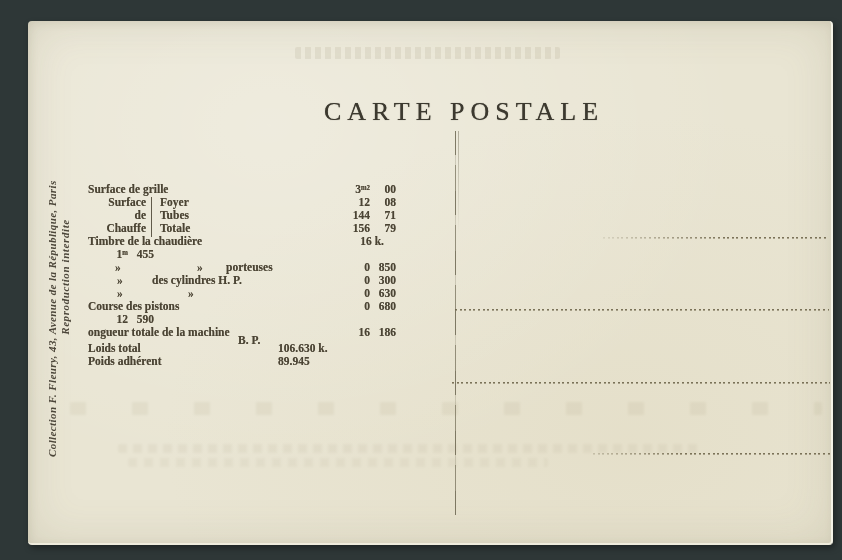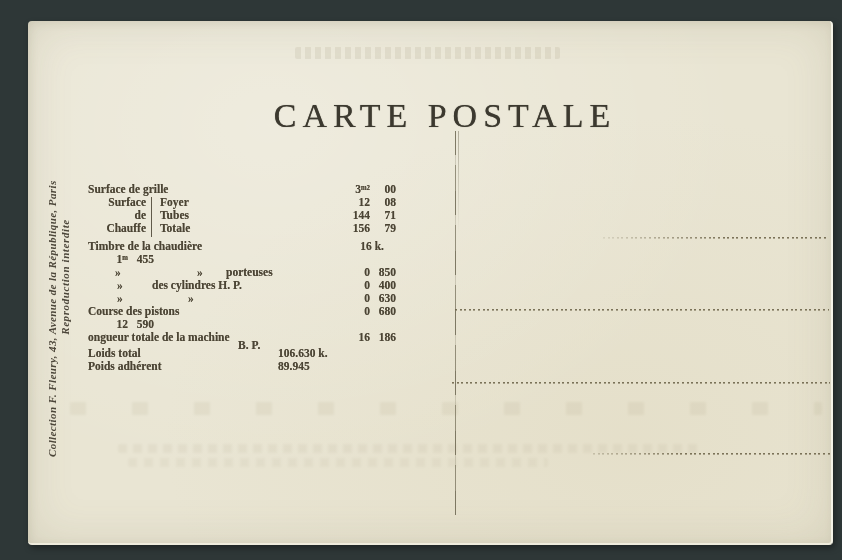--- a/index.html
+++ b/index.html
@@ -16,22 +16,22 @@
       #e9e5d3;
     border-radius:4px;
     border-right:2px solid #f4f2e6;
     border-bottom:2px solid #efecdd;
     box-shadow:
       inset 0 0 46px rgba(120,110,80,.16),
       inset 2px 2px 8px rgba(100,92,64,.12),
       2px 3px 6px rgba(0,0,0,.35);
   }
   .title{
-    position:absolute;left:417px;top:76px;transform:translateX(-50%);
-    font-size:34px;letter-spacing:6px;white-space:nowrap;
+    position:absolute;left:436px;top:76px;transform:translateX(-50%);
+    font-size:26px;letter-spacing:6px;white-space:nowrap;
     color:#3c392f;text-shadow:0 0 .7px rgba(60,57,47,.85);
   }
   
   .publisher{
     position:absolute;left:18px;top:436px;width:360px;
     transform:rotate(-90deg);transform-origin:0 0;
     font-style:italic;font-weight:bold;font-size:11px;line-height:13px;
     color:#4c463a;letter-spacing:.4px;
   }
   .publisher .l1{white-space:nowrap;}
@@ -46,21 +46,21 @@
     position:absolute;left:430px;top:110px;width:1px;height:102px;opacity:.5;
     background:linear-gradient(180deg, rgba(90,84,62,.8), rgba(90,84,62,0));
   }
   
   .spec-table{
     position:absolute;left:60px;top:162px;width:312px;
     font-weight:bold;font-size:11.5px;color:#4b4434;
     text-shadow:0 0 .4px rgba(75,68,52,.6);
   }
   .spec-row{position:relative;height:13px;line-height:13px;display:flex;}
-  .spec-row:nth-child(5){margin-top:5px;}
+  .spec-row:nth-child(5){}
   .spec-row:nth-child(13){margin-top:3px;gap:34px;}
   .spec-label-area{position:relative;flex:1;white-space:nowrap;}
   .spec-group{display:inline-block;width:58px;text-align:right;}
   .spec-sublabel{display:inline-block;margin-left:14px;}
   .dd-mark,.dd-label{position:absolute;top:0;}
   .spec-mid{position:absolute;left:190px;top:0;white-space:nowrap;}
   .spec-values{position:relative;width:70px;}
   .v1{position:absolute;right:30px;top:0;}
   .v2{position:absolute;right:4px;top:0;}
   .vspan{position:absolute;right:16px;top:0;}
@@ -163,21 +163,21 @@
           <span class="v2">850</span>
         </div>
       </div>
       <div class="spec-row">
         <div class="spec-label-area">
           <span class="dd-mark" style="left: 29px;">»</span>
           <span class="dd-label" style="left: 64px;">des cylindres H. P.</span>
         </div>
         <div class="spec-values">
           <span class="v1">0</span>
-          <span class="v2">400</span>
+          <span class="v2">300</span>
         </div>
       </div>
       <div class="spec-row">
         <div class="spec-label-area">
           <span class="dd-mark" style="left: 29px;">»</span>
           <span class="dd-mark" style="left: 100px;">»</span>
           <span class="dd-label" style="left: 150px; margin-top: 47px;">B. P.</span>
         </div>
         <div class="spec-values">
           <span class="v1">0</span>

